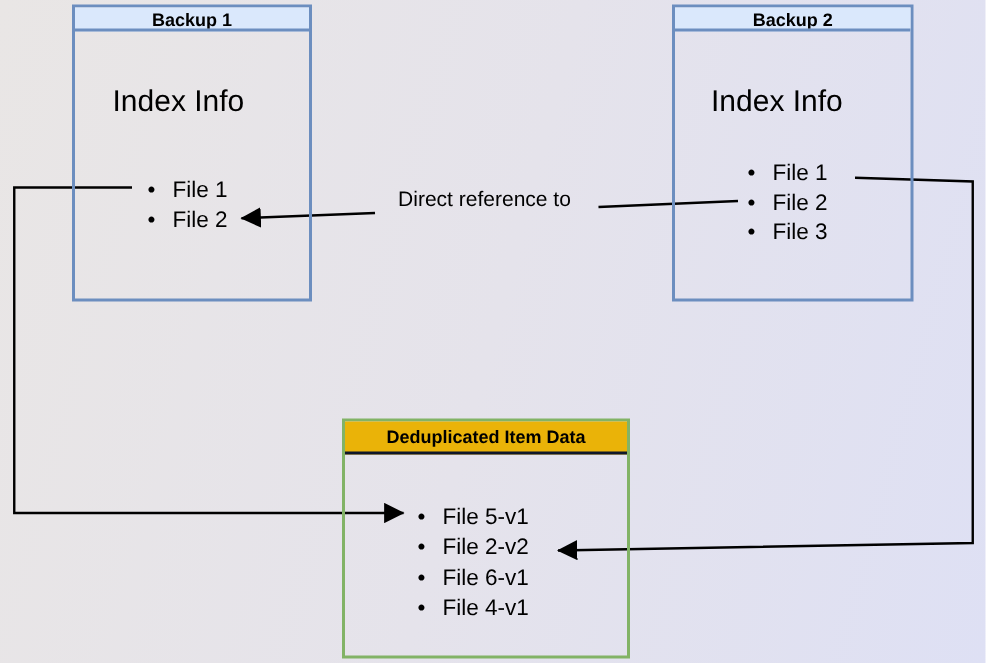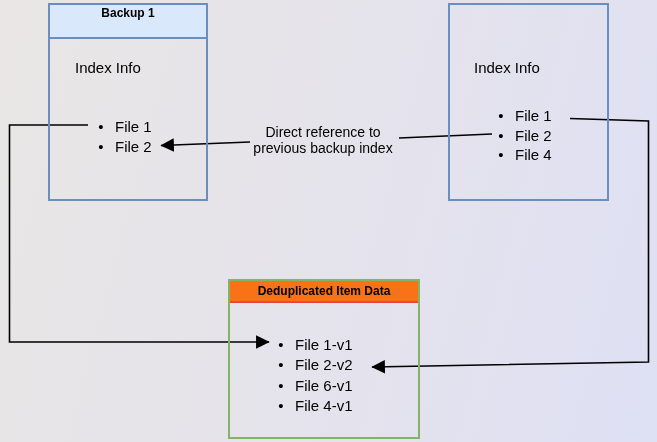--- a/index.html
+++ b/index.html
@@ -20,32 +20,32 @@
   .box.green { border: 2px solid #82b366; }
   .box-header {
     box-sizing: border-box;
     width: 100%;
     text-align: center;
     font-size: 12px;
     font-weight: bold;
     overflow: hidden;
   }
   .blue .box-header {
-    height: 34px; line-height: 16px;
+    height: 16px; line-height: 16px;
     background: #dae8fc;
     border-bottom: 2px solid #6c8ebf;
   }
   .green .box-header {
     height: 22px; line-height: 20px;
-    background: #f97316;
-    border-bottom: 2px solid #ef4444;
+    background: #eab308;
+    border-bottom: 2px solid #0f172a;
   }
   .section-label {
     position: absolute;
-    font-size: 15px;
+    font-size: 20px;
     line-height: 16px;
     white-space: nowrap;
   }
   .list { position: absolute; }
   .li {
     display: flex;
     align-items: center;
     font-size: 15px;
     white-space: nowrap;
   }
@@ -101,55 +101,55 @@
       <span class="li-text">File 1</span>
     </div>
     <div class="li li-b1">
       <span class="dot">•</span>
       <span class="li-text">File 2</span>
     </div>
   </div>
 </div>
 
 <div class="box blue" style="left:448px; top:3px; width:161px; height:198px;">
+  <div class="box-header">Backup 2</div>
   <div class="section-label" style="left:24px; top:55px;">Index Info</div>
   <div class="list" style="left:44px; top:101px;">
     <div class="li li-b2">
       <span class="dot">•</span>
       <span class="li-text">File 1</span>
     </div>
     <div class="li li-b2">
       <span class="dot">•</span>
       <span class="li-text">File 2</span>
     </div>
     <div class="li li-b2">
       <span class="dot">•</span>
-      <span class="li-text">File 4</span>
+      <span class="li-text">File 3</span>
     </div>
   </div>
 </div>
 
 <div class="box green" style="left:228px; top:279px; width:192px; height:160px;">
   <div class="box-header">Deduplicated Item Data</div>
   <div class="list" style="left:44px; top:53px;">
     <div class="li li-dd">
       <span class="dot">•</span>
-      <span class="li-text">File 1-v1</span>
+      <span class="li-text">File 5-v1</span>
     </div>
     <div class="li li-dd">
       <span class="dot">•</span>
       <span class="li-text">File 2-v2</span>
     </div>
     <div class="li li-dd">
       <span class="dot">•</span>
       <span class="li-text">File 6-v1</span>
     </div>
     <div class="li li-dd">
       <span class="dot">•</span>
       <span class="li-text">File 4-v1</span>
     </div>
   </div>
 </div>
 
 <div class="annotation">
   <div>Direct reference to</div>
-  <div>previous backup index</div>
 </div>
 
 </body></html>

